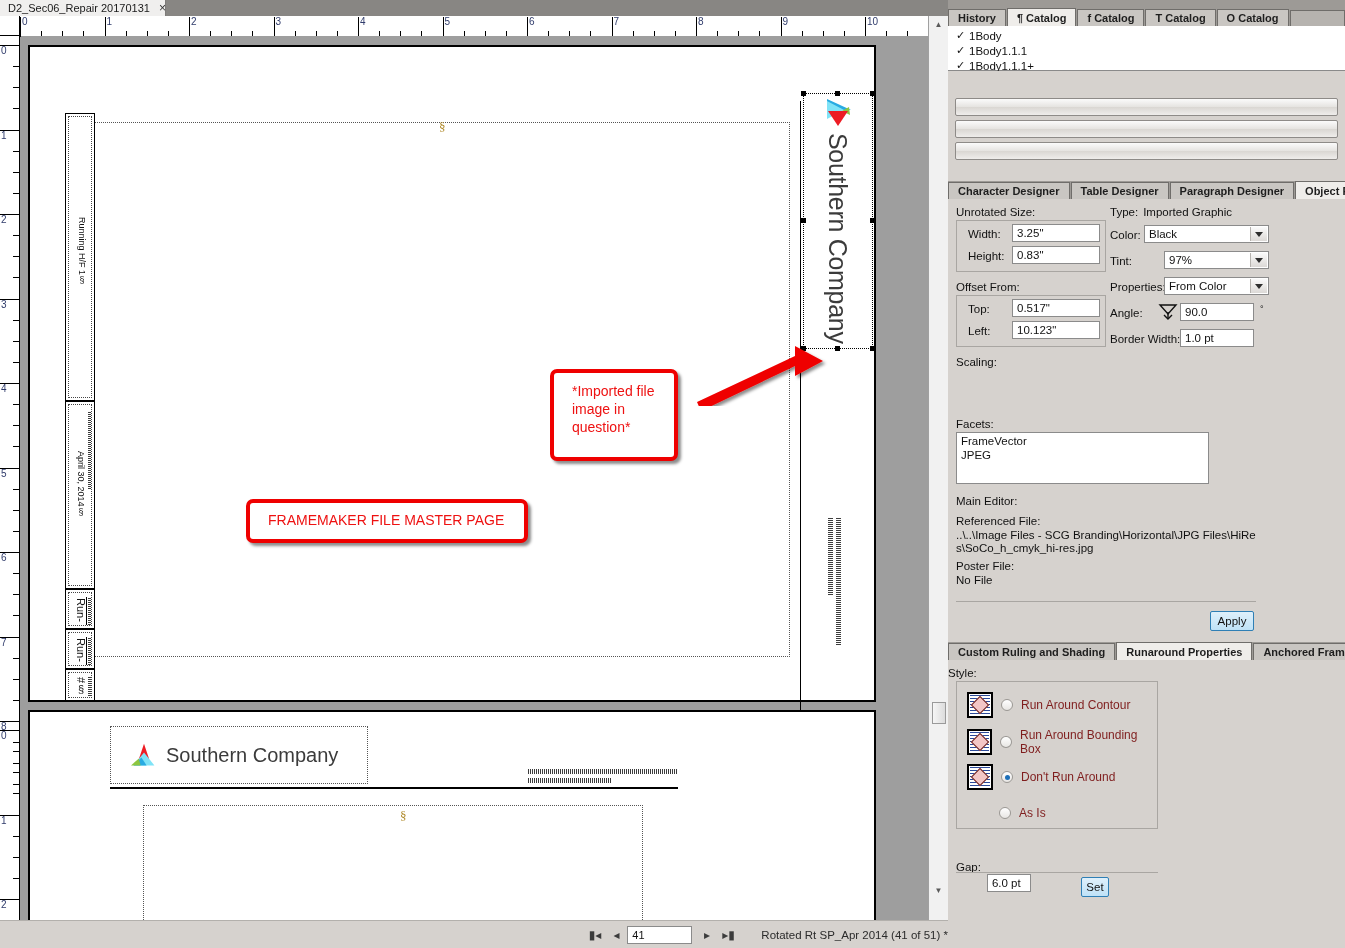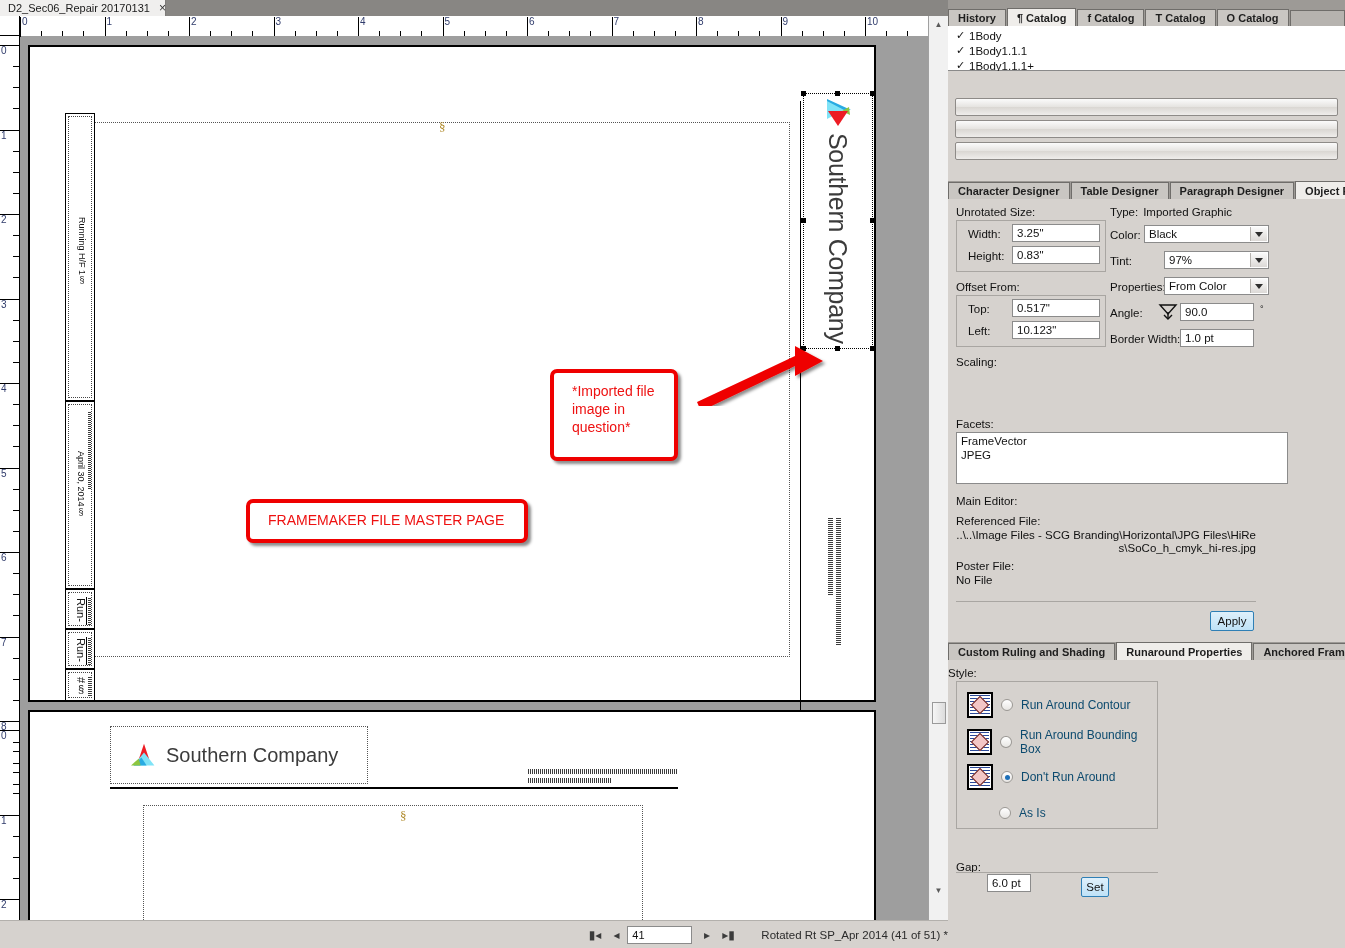--- a/index.html
+++ b/index.html
@@ -142,21 +142,21 @@
 
   .textline{font-size:11.5px;color:#111;line-height:13px;}
 
   .hr-sep{position:absolute;height:1px;background:#a9a6a2;}
 
   
   .radio{width:12px;height:12px;border-radius:50%;border:1px solid #9b9894;box-sizing:border-box;
     background-image:linear-gradient(180deg,#ffffff,#e8e6e3);display:inline-flex;align-items:center;justify-content:center;}
   .radio.sel::after{content:"";width:5px;height:5px;border-radius:50%;background:#1d6fb8;}
   .radio-row{display:flex;align-items:center;gap:8px;}
-  .radio-label{font-size:12px;color:#0c4a6e;}
+  .radio-label{font-size:12px;color:#7f1d1d;}
   .ra-icon{width:26px;height:26px;border:2px solid #000;background:#fff;box-sizing:border-box;position:relative;overflow:hidden;}
   .ra-icon .lines{position:absolute;left:1px;right:1px;top:1px;bottom:1px;
      background-image:repeating-linear-gradient(180deg,#2c4a9a 0px,#2c4a9a 1px,#ffffff 1px,#ffffff 3px);}
   .ra-icon .dia{position:absolute;left:50%;top:50%;width:11px;height:11px;transform:translate(-50%,-50%) rotate(45deg);
      background:#f3c6c6;border:1px solid #6b2020;}
 
   .xref-tabrow{position:absolute;left:0;bottom:22px;width:397px;height:18px;background:#9d9a96;display:flex;align-items:flex-end;}
 </style>
 </head>
 <body>
@@ -548,30 +548,30 @@
       <span class="sec-label" style="position:absolute;left:312px;top:105px;font-size:9px;">°</span>
 
       <span class="sec-label" style="position:absolute;left:162px;top:134px;">Border Width:</span>
       <div class="field" style="position:absolute;left:232px;top:130px;width:74px;height:18px;">
         <span>1.0 pt</span>
       </div>
 
       <div class="sec-label" style="position:absolute;left:8px;top:157px;">Scaling:</div>
 
       <div class="sec-label" style="position:absolute;left:8px;top:219px;">Facets:</div>
-      <div class="listbox" style="position:absolute;left:8px;top:233px;width:332px;height:52px;">
+      <div class="listbox" style="position:absolute;left:8px;top:233px;width:253px;height:52px;">
         <div id="facets-list">
             <div>FrameVector</div>
             <div>JPEG</div>
           </div>
       </div>
 
       <div class="textline" style="position:absolute;left:8px;top:296px;">Main Editor:</div>
       <div class="textline" style="position:absolute;left:8px;top:316px;">Referenced File:</div>
-      <div class="textline" style="position:absolute;left:8px;top:330px;width:300px;word-break:break-all;text-align:right;">..\..\Image Files - SCG Branding\Horizontal\JPG Files\HiRes\SoCo_h_cmyk_hi-res.jpg</div>
+      <div class="textline" style="position:absolute;left:8px;top:330px;width:300px;word-break:break-all;">..\..\Image Files - SCG Branding\Horizontal\JPG Files\HiRes\SoCo_h_cmyk_hi-res.jpg</div>
       <div class="textline" style="position:absolute;left:8px;top:361px;">Poster File:</div>
       <div class="textline" style="position:absolute;left:8px;top:375px;">No File</div>
 
       <div class="hr-sep" style="left:8px;top:402px;width:300px;"></div>
       <div class="btn btn-blue" style="position:absolute;left:262px;top:412px;width:44px;height:20px;">
         <span>Apply</span>
       </div>
     </div>
 
     <div class="tabrow" style="top:642px;">

